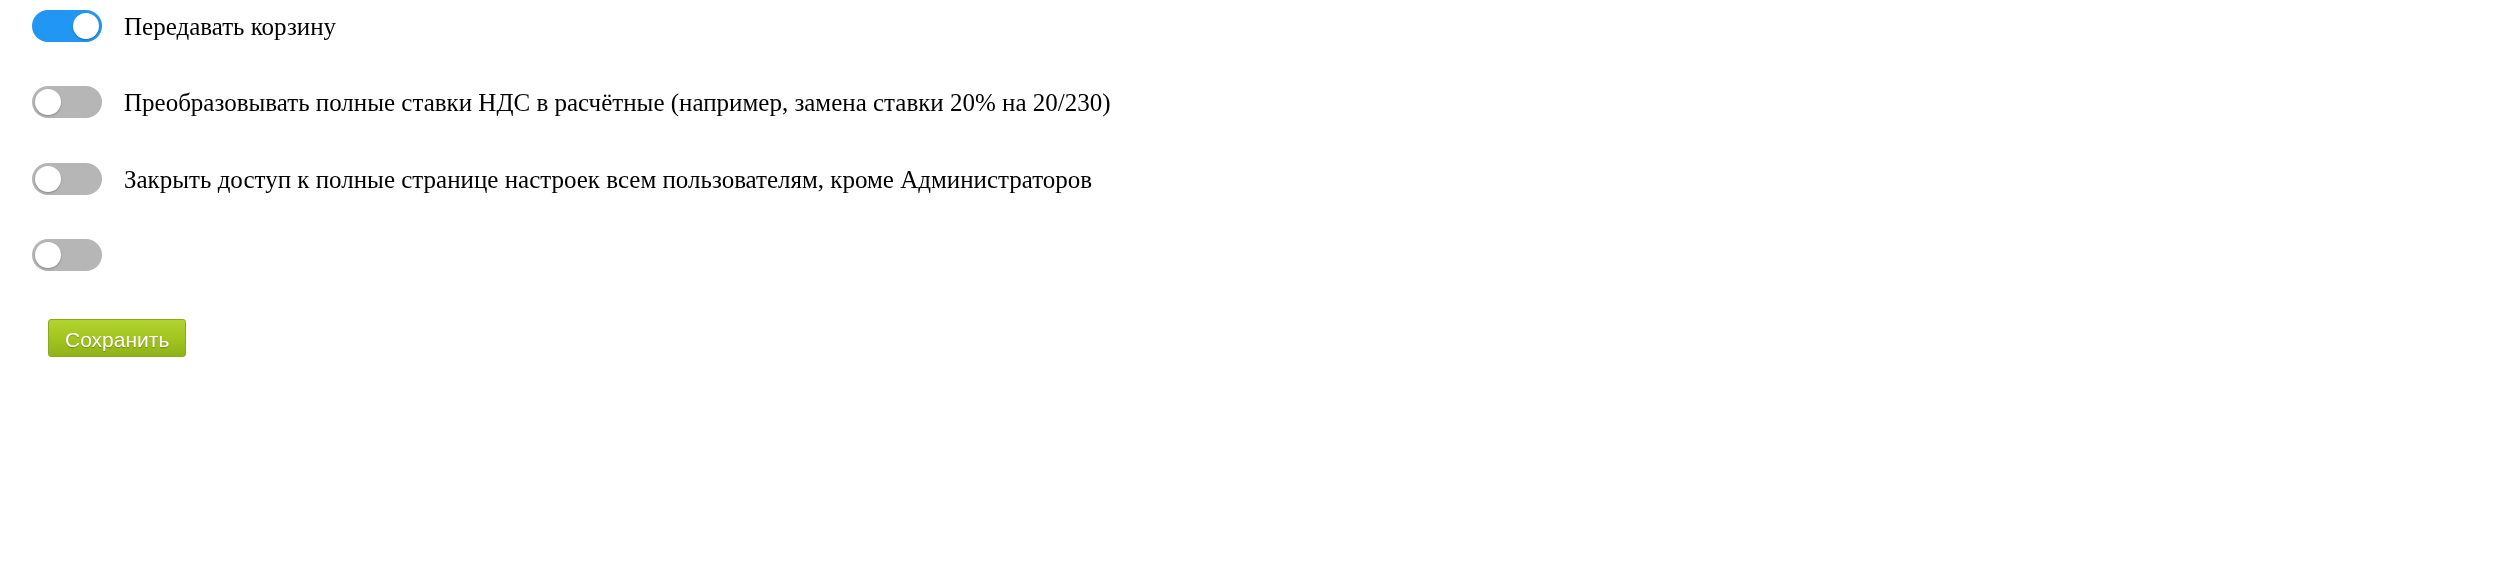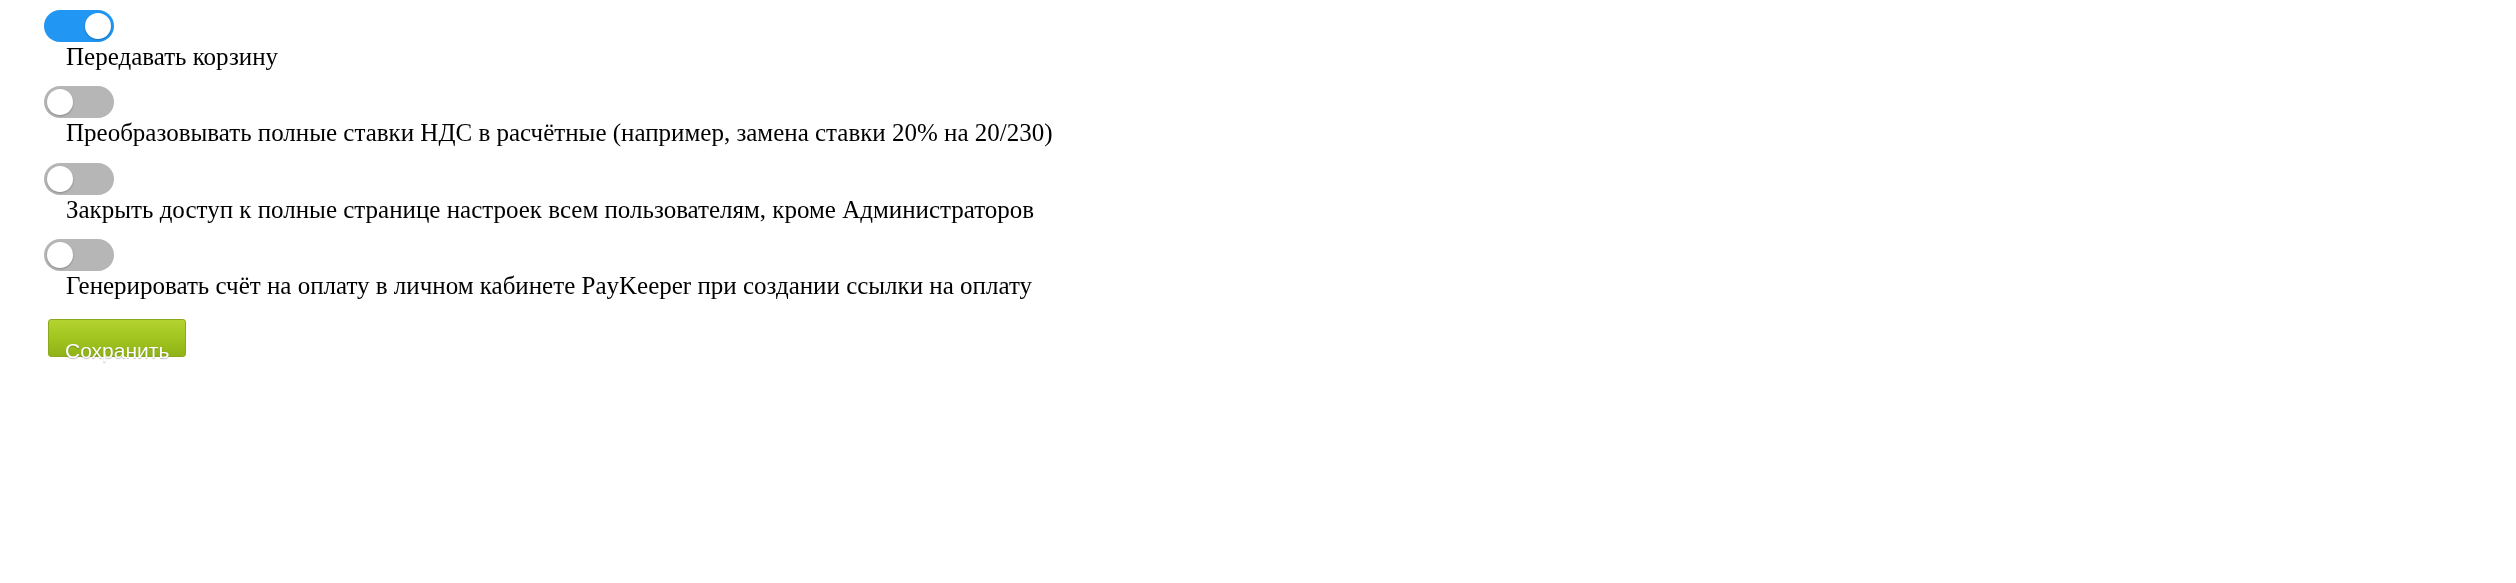--- a/index.html
+++ b/index.html
@@ -22,23 +22,22 @@
     left: 0;
     top: 0;
     width: 2516px;
     height: 583px;
     background: #ffffff;
   }
 
   .setting-row {
     position: absolute;
     display: flex;
-    align-items: flex-start;
-    left: 44px;
-    flex-direction: column;
+    align-items: flex-end;
+    left: 32px;
   }
 
   .toggle {
     position: relative;
     width: 70px;
     height: 32px;
     border-radius: 16px;
     background: #b6b6b6;
     flex: 0 0 auto;
     cursor: pointer;
@@ -72,21 +71,21 @@
   .row-0 { top: 10px; }
   .row-1 { top: 86px; }
   .row-2 { top: 163px; }
   .row-3 { top: 239px; }
 
   .save-button {
     position: absolute;
     left: 48px;
     top: 319px;
     display: inline-block;
-    padding: 12px 16px;
+    padding: 1px 16px;
     height: 38px;
     line-height: 38px;
     font-family: "Liberation Sans", sans-serif;
     font-size: 21px;
     color: #ffffff;
     text-shadow: 0 1px 1px rgba(0,0,0,.25);
     background: linear-gradient(to bottom, #b3d430 0%, #a2c520 50%, #8fb318 100%);
     border: 1px solid #8aa91c;
     border-radius: 3px;
     cursor: pointer;
@@ -116,18 +115,17 @@
     <div class="toggle">
       <div class="knob"></div>
     </div>
     <div class="setting-label">Закрыть доступ к полные странице настроек всем пользователям, кроме Администраторов</div>
   </div>
 
   <div class="setting-row row-3">
     <div class="toggle">
       <div class="knob"></div>
     </div>
-    <div class="setting-label">Генерировать счёт на оплату в личном кабинете PayKeeper при создании ссылки на оплату</div>
   </div>
 
   <div class="save-button">Сохранить</div>
 
 </div>
 
 </body></html>

